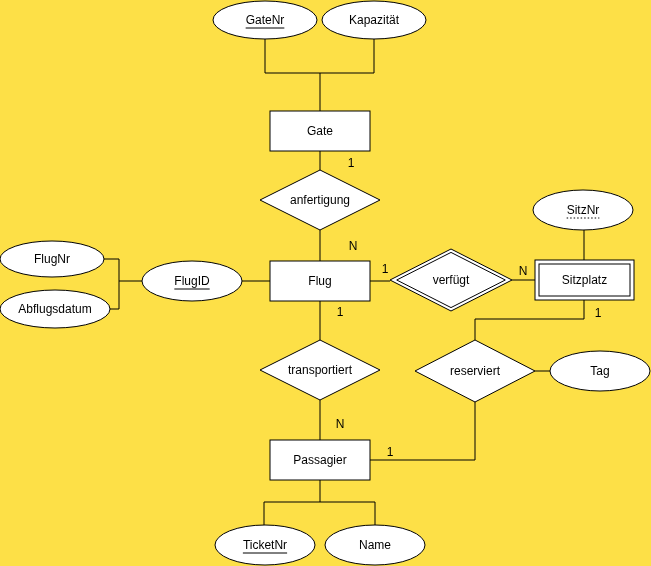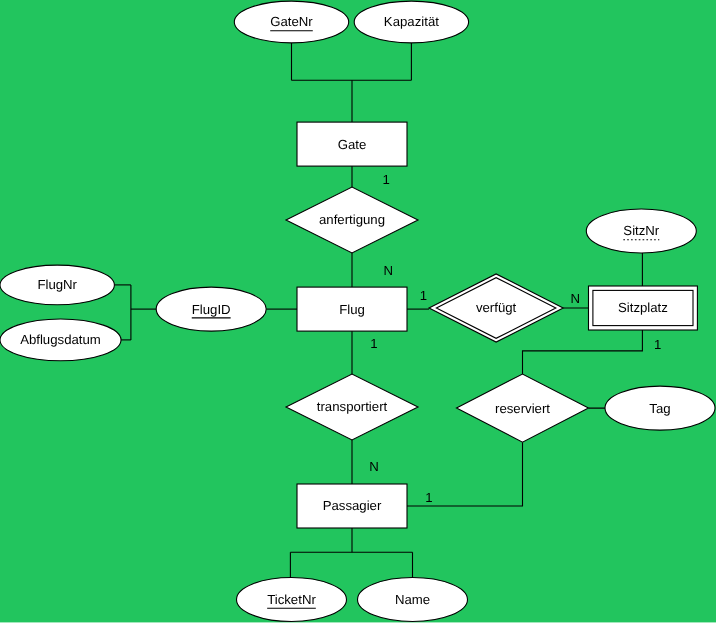--- a/index.html
+++ b/index.html
@@ -1,16 +1,16 @@
 <!DOCTYPE html>
 <html><head>
 <meta charset="utf-8">
 <style>
   html, body { margin: 0; padding: 0; background: #ffffff; }
-  .stage { position: relative; width: 651px; height: 566px; background: #22c55e; overflow: hidden; }
+  .stage { position: relative; width: 651px; height: 566px; background: #fde047; overflow: hidden; }
   svg text {
     font-family: "Liberation Sans", sans-serif;
     font-size: 12px;
     fill: #000000;
   }
 </style>
 </head>
 <body>
 
 <div class="stage">

